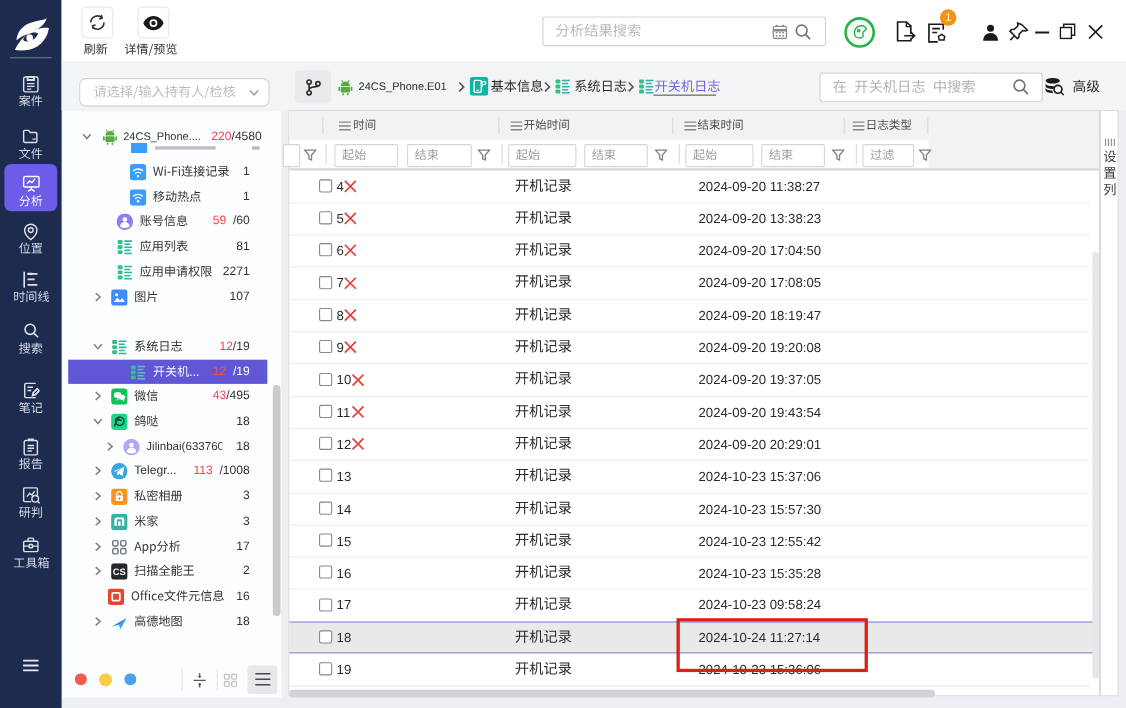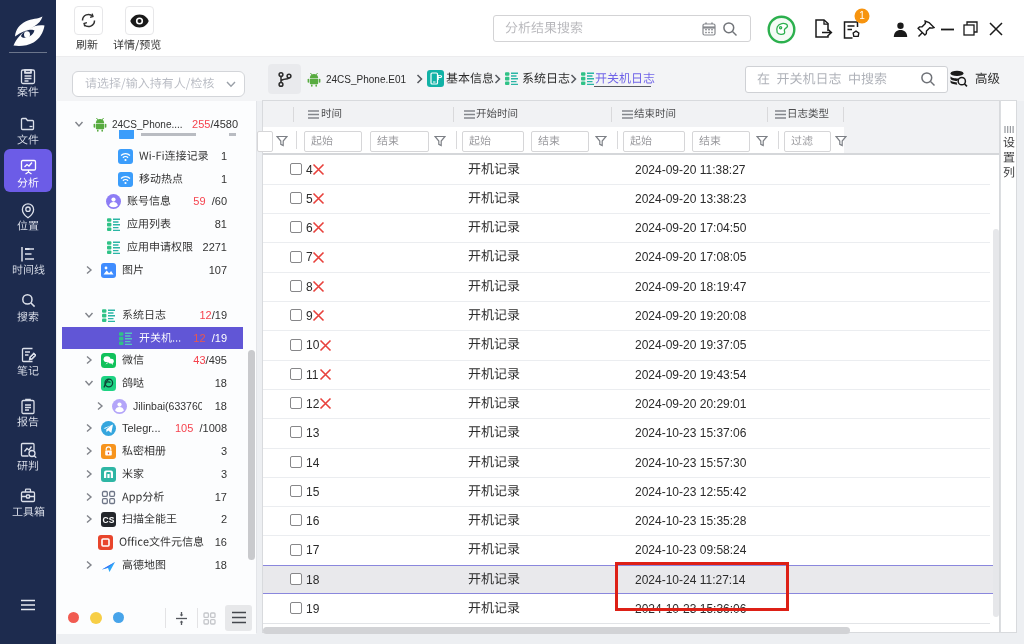--- a/index.html
+++ b/index.html
@@ -435,21 +435,21 @@
           <path d="M3.5 1 l1.2 1.8 M10.5 1 l-1.2 1.8" stroke="#57ab3f" stroke-width="1"></path>
           <path d="M2.8 6.2 a4.2 4.2 0 0 1 8.4 0 z"></path>
           <rect x="2.8" y="6.8" width="8.4" height="5.4" rx="1"></rect>
           <rect x="0.6" y="6.8" width="1.6" height="4" rx=".8"></rect>
           <rect x="11.8" y="6.8" width="1.6" height="4" rx=".8"></rect>
           <rect x="4" y="12.6" width="1.6" height="2.2" rx=".8"></rect>
           <rect x="8.4" y="12.6" width="1.6" height="2.2" rx=".8"></rect>
         </g>
       </svg>
       <span class="tlabel" style="font-size:10px">24CS_Phone....</span>
-      <span class="cnt" style="right:11px"><span class="red">255</span>/4580</span>
+      <span class="cnt" style="right:11px"><span class="red">220</span>/4580</span>
     </div>
 <div class="ab" style="top:29px;left:62px;width:120px;height:9px;overflow:hidden">
       <svg width="15" height="15" viewBox="0 0 15 6">
         <rect x="0" y="-9" width="15" height="15" rx="3" fill="#3b9dfb"></rect>
       </svg>
       <div class="ab" style="left:22px;top:3px;width:55px;height:3px;background:#b9bcc2"></div>
       <div class="ab" style="left:110px;top:3px;width:7px;height:3px;background:#b9bcc2"></div>
     </div>
 <div class="trow" style="top:44px">
       <svg style="margin-left:61px" class="ticon" viewBox="0 0 15 15">
@@ -672,21 +672,21 @@
     </div>
 <div class="trow" style="top:316px">
       <svg class="chev" style="margin-left:27px" viewBox="0 0 10 10" fill="none" stroke="#80838a" stroke-width="1.4">
         <path d="M3 1.5 l4 3.5 -4 3.5"></path>
       </svg>
       <svg style="margin-left:7px" class="ticon" viewBox="0 0 15 15">
         <circle cx="7.5" cy="7.5" r="7.5" fill="#35a6de"></circle>
         <path d="M2.5 7.2 l9.5-3.7 -1.7 8.5 -3.1-2.4 -1.6 1.6 -.4-2.6 5-4.3 -6 3.5 z" fill="#fff"></path>
       </svg>
       <span class="tlabel">Telegr...</span>
-      <span class="cnt"><span class="red">105</span>&nbsp;&nbsp;/1008</span>
+      <span class="cnt"><span class="red">113</span>&nbsp;&nbsp;/1008</span>
     </div>
 <div class="trow" style="top:339px">
       <svg class="chev" style="margin-left:27px" viewBox="0 0 10 10" fill="none" stroke="#80838a" stroke-width="1.4">
         <path d="M3 1.5 l4 3.5 -4 3.5"></path>
       </svg>
       <svg style="margin-left:7px" class="ticon" viewBox="0 0 15 15">
         <rect width="15" height="15" rx="3" fill="#f7941d"></rect>
         <rect x="4.2" y="6.5" width="6.6" height="5" rx="1" fill="#fff"></rect>
         <path d="M5.2 6.5 v-1.3 a2.3 2.3 0 0 1 4.6 0 v1.3" fill="none" stroke="#fff" stroke-width="1.2"></path>
         <path d="M7.5 8.3 l.9.7 -.9 1.6 -.9-1.6 z" fill="#e8452c"></path>

